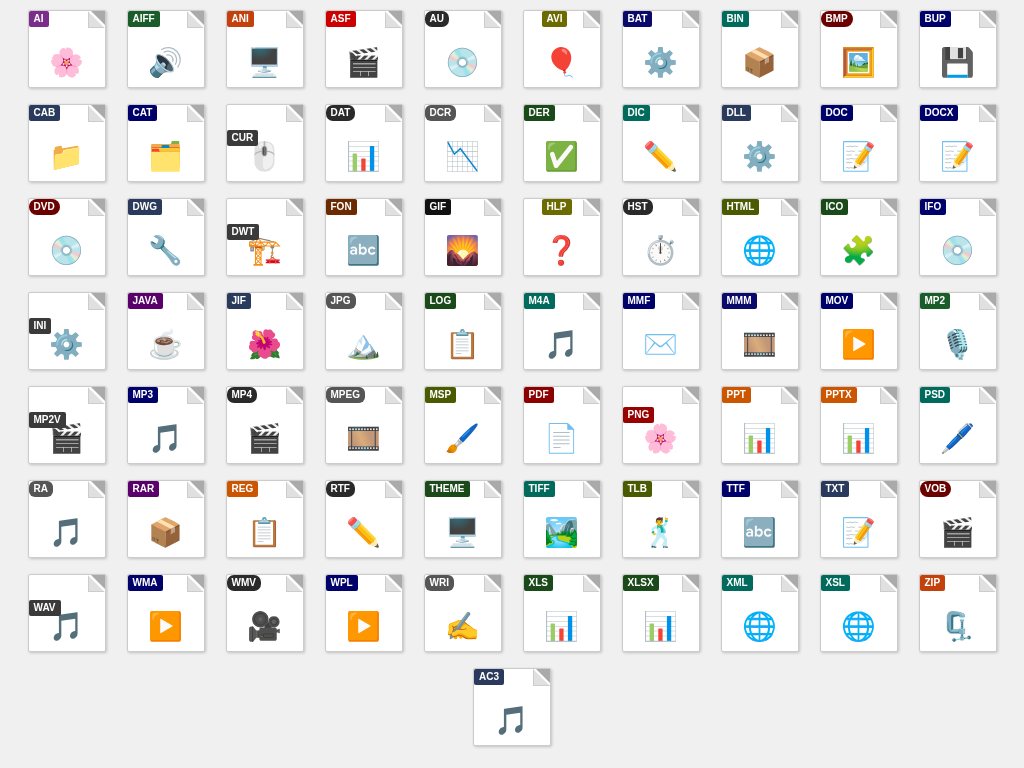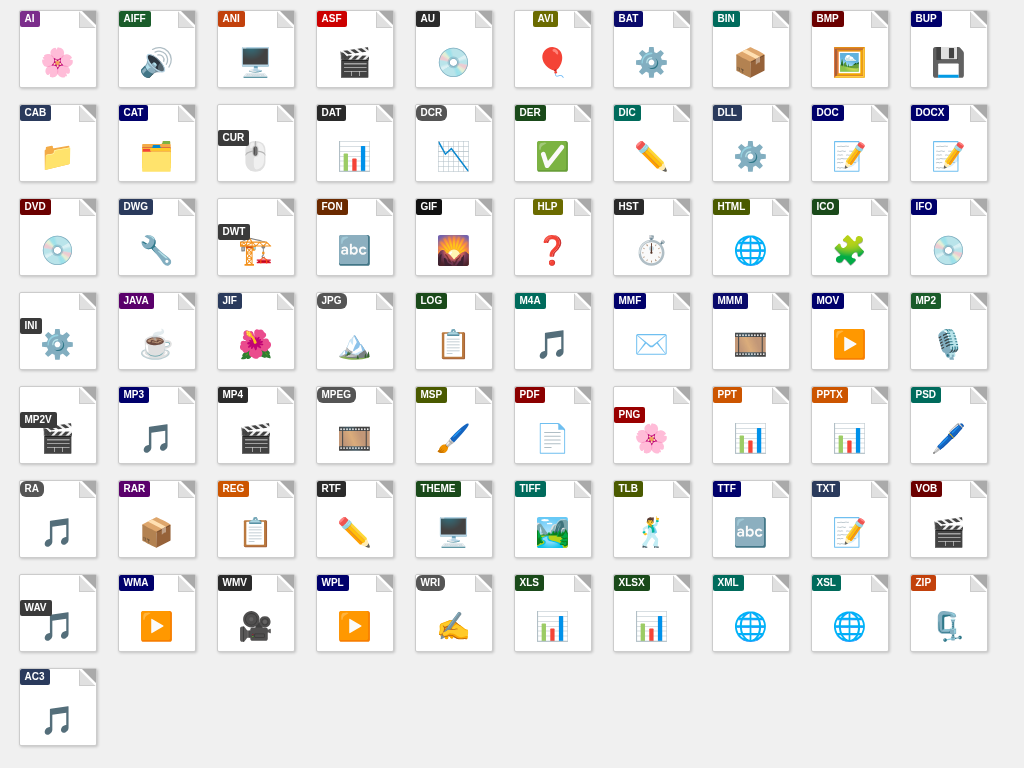--- a/index.html
+++ b/index.html
@@ -6,20 +6,21 @@
     body {
       background: #f0f0f0;
       font-family: Arial, sans-serif;
       padding: 10px;
     }
     .grid {
       display: flex;
       flex-wrap: wrap;
       gap: 4px;
       max-width: 1024px;
+      justify-content: center;
     }
     .file-icon {
       width: 95px;
       height: 90px;
       position: relative;
       display: flex;
       flex-direction: column;
       align-items: center;
       cursor: pointer;
     }
@@ -79,25 +80,25 @@
       justify-content: center;
       font-size: 28px;
       margin-bottom: 2px;
     }
 
     
     .bg-purple { background: #7b2d8b; }
     .bg-darkgreen { background: #1a5c2a; }
     .bg-brown { background: #c2410c; }
     .bg-red { background: #cc0000; }
-    .bg-darkgray { background: #2a2a2a; }
+    .bg-darkgray { background: #2a2a2a; border-radius: 7px; }
     .bg-olive { background: #6b6b00; margin-left: 18px; }
     .bg-darkblue { background: #0a0a6b; }
     .bg-teal { background: #006b5c; }
-    .bg-maroon { background: #6b0000; }
+    .bg-maroon { background: #6b0000; border-radius: 8px; }
     .bg-navy { background: #00006b; }
     .bg-slate { background: #2a3a5c; }
     .bg-forest { background: #1a4a1a; }
     .bg-charcoal { background: #3a3a3a; margin-top: 25px; }
     .bg-sienna { background: #6b2a00; }
     .bg-moss { background: #4a5a00; }
     .bg-orange { background: #cc5500; }
     .bg-black { background: #111; }
     .bg-gray { background: #555; border-radius: 6px; }
     .bg-plum { background: #5a006b; }

